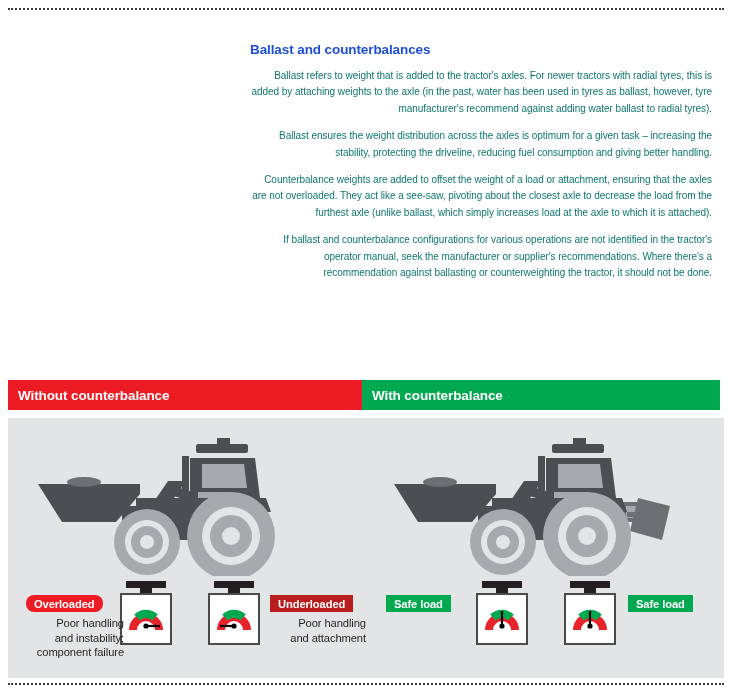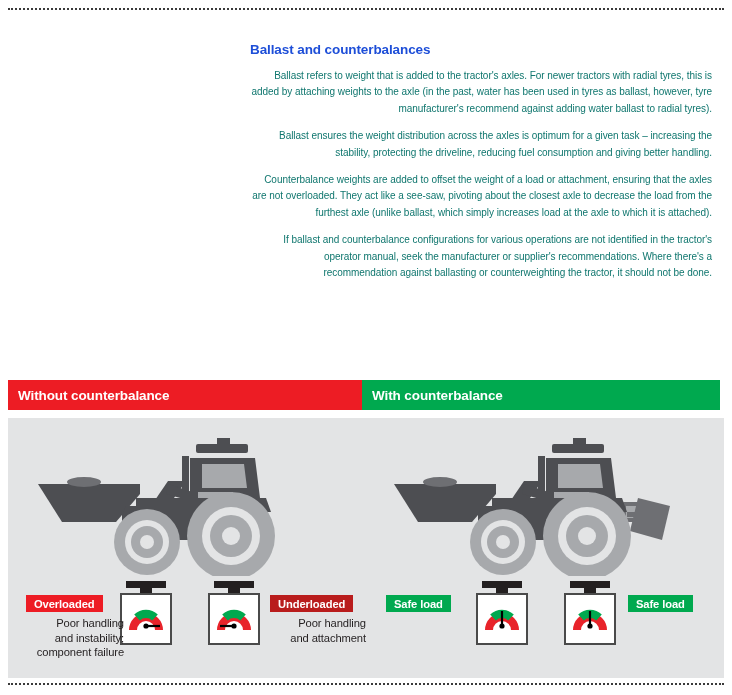--- a/index.html
+++ b/index.html
@@ -166,21 +166,21 @@
         <div class="post"></div>
         <div class="box"></div>
         <svg class="gauge-svg" width="42" height="40" viewBox="0 0 42 40">
           <path d="M4,32 A17,17 0 0,1 38,32 L30,32 A9,9 0 0,0 12,32 Z" fill="#E8232A"></path>
           <path d="M9.2,16.6 A17,17 0 0,1 32.8,16.6 L27.2,22.4 A9,9 0 0,0 14.8,22.4 Z" fill="#00A94F"></path>
           <line x1="21" y1="28" x2="7" y2="28" stroke="#000" stroke-width="2.2"></line>
           <circle cx="21" cy="28" r="2.6" fill="#000"></circle>
         </svg>
       </div>
 
-      <div class="badge" style="left:18px; top:177px; background:#ED1C24;">Overloaded</div>
+      <div class="badge" style="left:18px; top:177px; background:#ED1C24;border-radius:8px;">Overloaded</div>
       <div class="badge-note" style="left:18px; top:198px; width:98px;">
         <span>Poor handling</span><br>
         <span>and instability;</span><br>
         <span>component failure</span>
       </div>
 
       <div class="badge" style="left:262px; top:177px; background:#b91c1c;">Underloaded</div>
       <div class="badge-note" style="left:262px; top:198px; width:96px;">
         <span>Poor handling</span><br>
         <span>and attachment</span>

